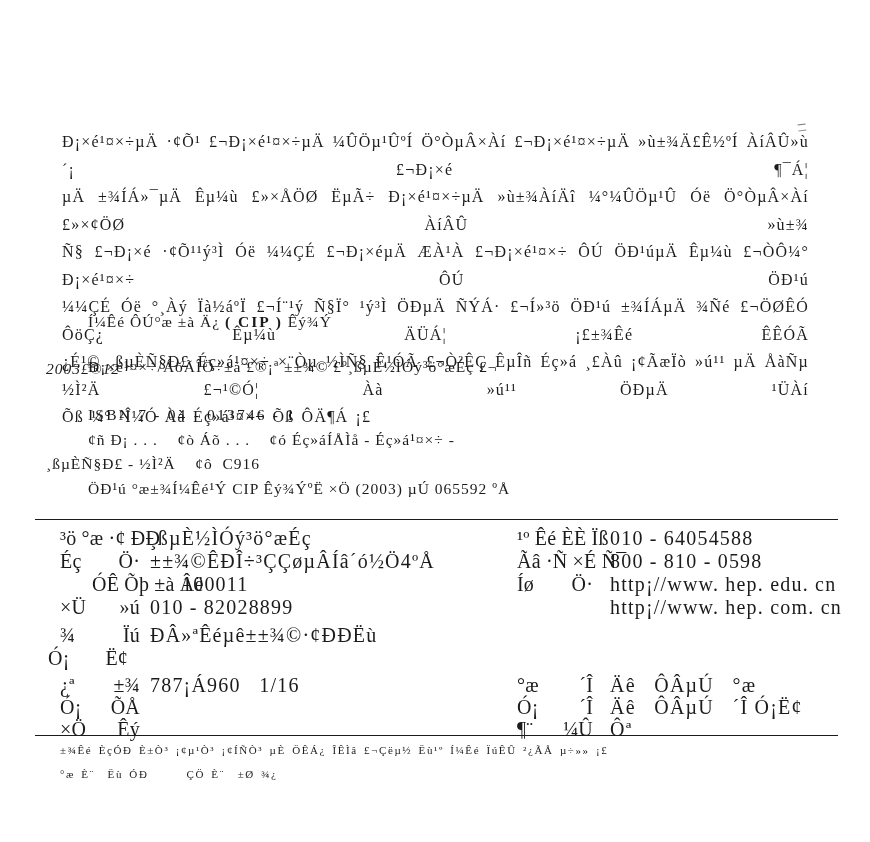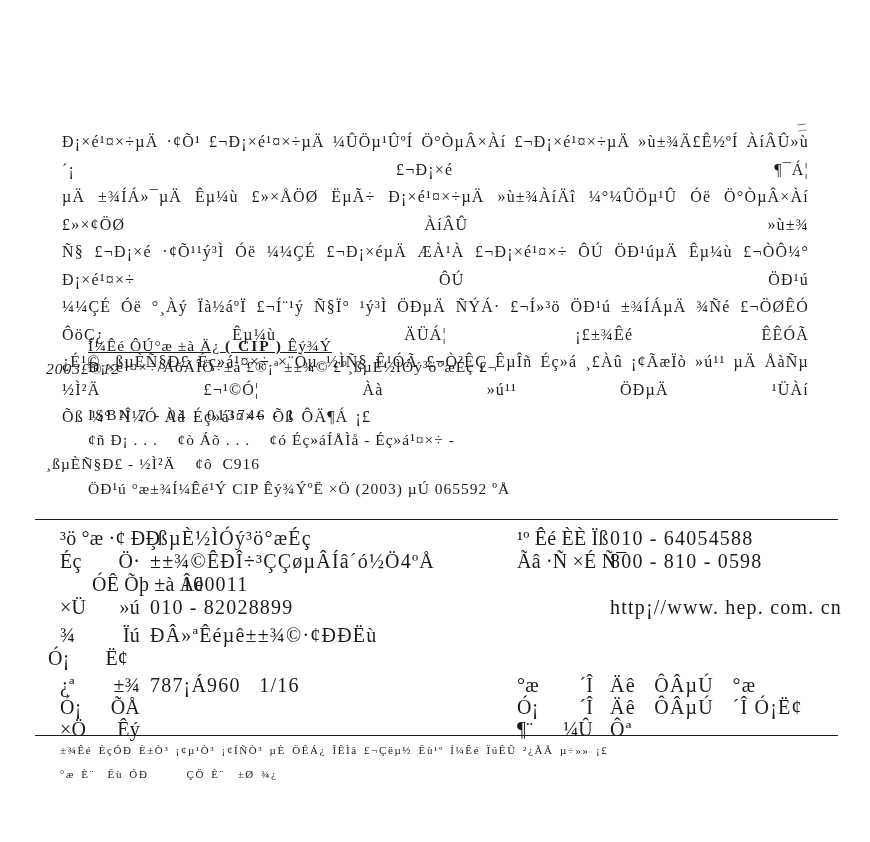--- a/index.html
+++ b/index.html
@@ -64,21 +64,21 @@
 
   <div class="para">
     <div class="pline just">Ð¡×é¹¤×÷µÄ ·¢Õ¹ £¬Ð¡×é¹¤×÷µÄ ¼ÛÖµ¹ÛºÍ Ö°ÒµÂ×Àí £¬Ð¡×é¹¤×÷µÄ »ù±¾Ä£Ê½ºÍ ÀíÂÛ»ù´¡ £¬Ð¡×é ¶¯Á¦</div>
     <div class="pline just">µÄ ±¾ÍÁ»¯µÄ Êµ¼ù £»×ÅÖØ ËµÃ÷ Ð¡×é¹¤×÷µÄ »ù±¾ÀíÄî ¼°¼ÛÖµ¹Û Óë Ö°ÒµÂ×Àí £»×¢ÖØ ÀíÂÛ »ù±¾</div>
     <div class="pline just">Ñ§ £¬Ð¡×é ·¢Õ¹¹ý³Ì Óë ¼¼ÇÉ £¬Ð¡×éµÄ ÆÀ¹À £¬Ð¡×é¹¤×÷ ÔÚ ÖÐ¹úµÄ Êµ¼ù £¬ÒÔ¼° Ð¡×é¹¤×÷ ÔÚ ÖÐ¹ú</div>
     <div class="pline just">¼¼ÇÉ Óë °¸Àý Ïà½áºÏ £¬Í¨¹ý Ñ§Ï° ¹ý³Ì ÖÐµÄ ÑÝÁ· £¬Í»³ö ÖÐ¹ú ±¾ÍÁµÄ ¾­Ñé £¬ÖØÊÓ ÔöÇ¿ Êµ¼ù ÄÜÁ¦ ¡£±¾Êé ÊÊÓÃ</div>
     <div class="pline just">¿É¹© ¸ßµÈÑ§Ð£ Éç»á¹¤×÷ ×¨Òµ ½ÌÑ§ Ê¹ÓÃ £¬Ò²ÊÇ ÊµÎñ Éç»á ¸£Àû ¡¢ÃæÏò »ú¹¹ µÄ ÅàÑµ ½Ì²Ä £¬¹©Ó¦ Àà »ú¹¹ ÖÐµÄ ¹ÜÀí</div>
     <div class="pline">Õß ¼° ²Î¼Ó Àà Éç»á¹¤×÷ Õß ÔÄ¶Á ¡£</div>
   </div>
 
-  <div class="cipline" style="left:88px;top:336px;text-decoration:underline;"><span>Í¼Êé ÔÚ°æ ±à Ä¿ </span><span class="cip-bold">( CIP )</span><span> Êý¾Ý</span></div>
+  <div class="cipline" style="left:88px;top:312px;"><span>Í¼Êé ÔÚ°æ ±à Ä¿ </span><span class="cip-bold">( CIP )</span><span> Êý¾Ý</span></div>
   <div class="cipline" style="left:88px;top:357px;">Ð¡×é¹¤×÷/ÁõÃÎÖ÷±à £®¡ª ±±¾© £º¸ßµÈ½ÌÓý³ö°æÉç £¬</div>
   <div class="cipline" style="left:46px;top:359px;font-style:italic;">2003£®12</div>
   <div class="cipline isbn" style="left:88px;top:405px;">ISBN 7 - 04 - 013746 - 1</div>
   <div class="cipline" style="left:88px;top:430px;">¢ñ Ð¡ . . .    ¢ò Áõ . . .    ¢ó Éç»áÍÅÌå - Éç»á¹¤×÷ -</div>
   <div class="cipline" style="left:46px;top:454px;text-align:center;">¸ßµÈÑ§Ð£ - ½Ì²Ä    ¢ô  C916</div>
   <div class="cipline" style="left:88px;top:479px;">ÖÐ¹ú °æ±¾Í¼Êé¹Ý CIP Êý¾ÝºË ×Ö (2003) µÚ 065592 ºÅ</div>
 
   <div class="rule" style="top:519px;"></div>
 
   <div class="row" style="left:60px;top:529px;">
@@ -92,20 +92,23 @@
   </div>
   <div class="row" style="left:60px;top:598px;">
     <span class="lbl">×Ü »ú</span><span class="val">010 - 82028899</span>
   </div>
 
   <div class="row rcol" style="left:517px;top:529px;">
     <span class="lbl">¹º Êé ÈÈ Ïß</span><span class="val">010 - 64054588</span>
   </div>
   <div class="row rcol" style="left:517px;top:552px;">
     <span class="lbl">Ãâ ·Ñ ×É Ñ¯</span><span class="val">800 - 810 - 0598</span>
+  </div>
+  <div class="row rcol" style="left:517px;top:575px;">
+    <span class="lbl">Íø Ö·</span><span class="val">http¡//www. hep. edu. cn</span>
   </div>
   <div class="row rcol" style="left:517px;top:598px;">
     <span class="lbl"></span><span class="val">http¡//www. hep. com. cn</span>
   </div>
 
   <div class="row" style="left:60px;top:626px;">
     <span class="lbl">¾­ Ïú</span><span class="val">ÐÂ»ªÊéµê±±¾©·¢ÐÐËù</span>
   </div>
   <div class="row" style="left:48px;top:649px;">
     <span class="lbl">Ó¡ Ë¢</span><span class="val"></span>

